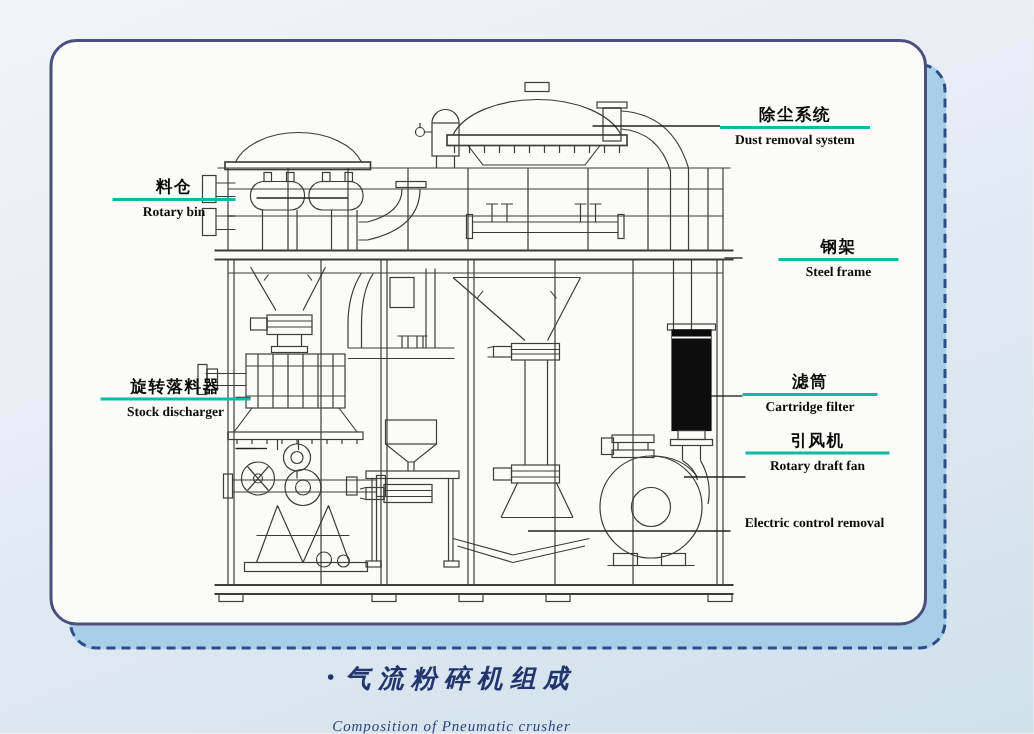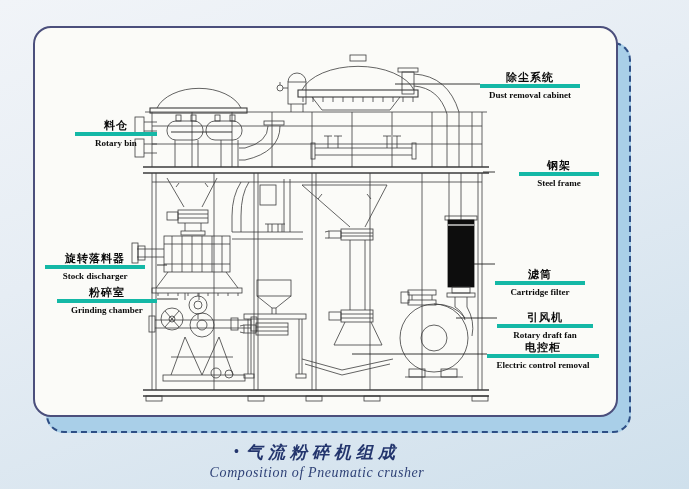--- a/index.html
+++ b/index.html
@@ -15,32 +15,32 @@
   .panel{
     position:absolute;left:33px;top:26px;width:581px;height:387px;
     background:#fbfbf8;border:2px solid #4b4f7c;border-radius:18px;
   }
   .panel svg{position:absolute;left:0;top:0;}
   .label{
     position:absolute;text-align:center;color:#0b0b0b;line-height:12px;
   }
   .label .zh{
     font-size:11px;font-weight:bold;letter-spacing:1px;
-    border-bottom:4px solid #14b8a6;padding-bottom:1px;
+    border-bottom:2px solid #14b8a6;padding-bottom:1px;
   }
   .label .en{font-size:9px;font-weight:bold;padding-top:1px;white-space:nowrap;}
   .caption{
-    position:absolute;left:16px;top:441px;width:602px;text-align:center;
+    position:absolute;left:0;top:441px;width:602px;text-align:center;
   }
   .caption .zh-line{
     font-size:17px;font-weight:bold;font-style:italic;color:#23356d;letter-spacing:5px;
   }
   .caption .bullet{font-style:normal;font-size:14px;letter-spacing:0;margin-right:7px;vertical-align:2px;}
   .caption .en-line{
-    font-size:14px;font-style:italic;color:#2f4277;letter-spacing:0.6px;margin-top:1px;
+    font-size:10px;font-style:italic;color:#2f4277;letter-spacing:0.6px;margin-top:15px;
   }
 </style>
 </head>
 <body>
 
 <div class="shadow-card"></div>
 
 <div class="panel">
 
   <svg width="581" height="387" viewBox="0 0 581 387" fill="none" stroke="#3c3c3c" stroke-width="0.8">
@@ -205,46 +205,41 @@
       <path d="M439 236 H460"></path>
       <path d="M421 290 H462"></path>
       <path d="M317 326 H452"></path>
     </g>
   </svg>
 
   <div class="label" style="left:40px;top:91px;width:82px">
     <div class="zh">料仓</div>
     <div class="en">Rotary bin</div>
   </div>
-  <div class="label" style="left:10px;top:224px;width:100px">
+  <div class="label" style="left:32px;top:224px;width:100px">
     <div class="zh">旋转落料器</div>
     <div class="en">Stock discharger</div>
   </div>
-  <div class="label" style="left:22px;top:258px;width:100px">
-    <div class="zh">粉碎室</div>
-    <div class="en">Grinding chamber</div>
-  </div>
   <div class="label" style="left:445px;top:43px;width:100px">
     <div class="zh">除尘系统</div>
-    <div class="en">Dust removal cabinet</div>
+    <div class="en">Dust removal system</div>
   </div>
   <div class="label" style="left:484px;top:131px;width:80px">
     <div class="zh">钢架</div>
     <div class="en">Steel frame</div>
   </div>
-  <div class="label" style="left:460px;top:240px;width:90px">
+  <div class="label" style="left:460px;top:221px;width:90px">
     <div class="zh">滤筒</div>
     <div class="en">Cartridge filter</div>
   </div>
-  <div class="label" style="left:462px;top:283px;width:96px">
+  <div class="label" style="left:462px;top:260px;width:96px">
     <div class="zh">引风机</div>
     <div class="en">Rotary draft fan</div>
   </div>
   <div class="label" style="left:452px;top:313px;width:112px">
-    <div class="zh">电控柜</div>
     <div class="en">Electric control removal</div>
   </div>
 </div>
 
 <div class="caption">
   <div class="zh-line">
     <span class="bullet">•</span><span>气流粉碎机组成</span>
   </div>
   <div class="en-line">Composition of Pneumatic crusher</div>
 </div>

